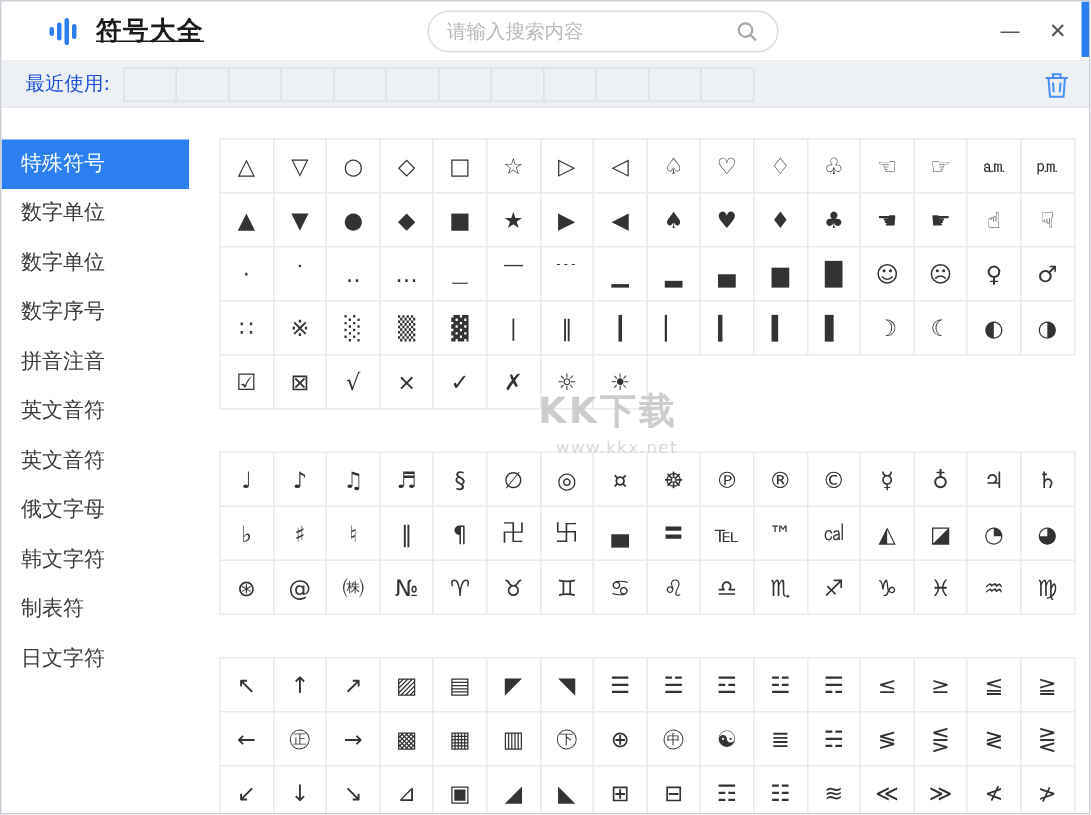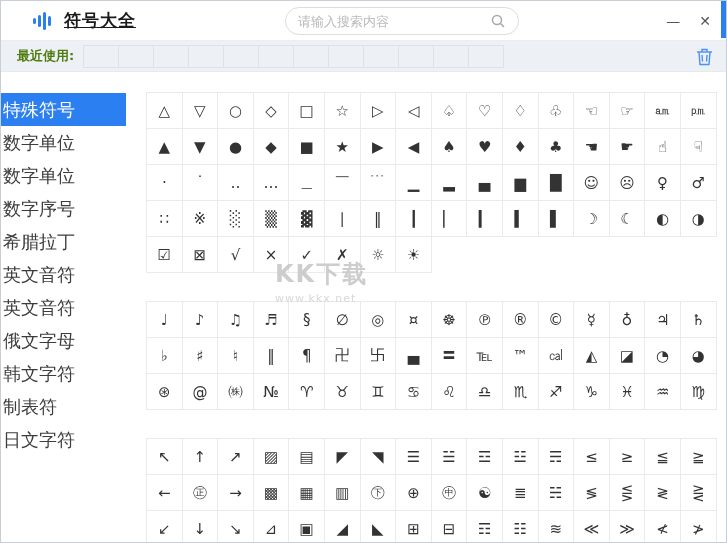--- a/index.html
+++ b/index.html
@@ -18,40 +18,40 @@
     border:1px solid #ddd; border-radius:14px; display:flex; padding:0 12px; background:#fff;
   }
   .search-input { flex:1; border:none; outline:none; font-size:13px; color:#444; background:transparent; font-family:inherit; }
   .search-input::placeholder { color:#b9b9b9; }
   .search-icon { display:flex; align-items:center; }
   .win-controls { position:absolute; right:12px; top:0; height:40px; display:flex; align-items:center; gap:13px; }
   .win-btn { font-size:14px; color:#555; cursor:pointer; line-height:1; padding:2px 3px; }
   .blue-edge { position:absolute; right:0; top:0; width:5px; height:37px; background:#2b7ff0; }
   
   .recent-bar { position:relative; height:31px; background:#edf0f5; display:flex; align-items:center; padding-left:16px; border-bottom:1px solid #e6e9ef; }
-  .recent-label { font-size:13px; color:#4d7c0f; margin-right:9px; white-space:nowrap;font-weight:bold; }
+  .recent-label { font-size:13px; color:#1d4ed8; margin-right:9px; white-space:nowrap; }
   .recent-slots { display:flex; }
   .recent-slot { width:36px; height:23px; border:1px solid #dde1e9; margin-right:-1px; }
   .trash-btn { position:absolute; right:12px; top:6px; width:20px; height:20px; display:flex; align-items:center; justify-content:center; cursor:pointer; }
   
   .body { display:flex; height:472px; }
   .sidebar { width:125px; flex-shrink:0; padding-top:21px; background:#fff; }
-  .side-item { height:33px; line-height:33px; padding-left:2px; font-size:18px; color:#3c3c3c; cursor:pointer; }
+  .side-item { height:33px; line-height:33px; padding-left:13px; font-size:14px; color:#3c3c3c; cursor:pointer; }
   .side-item.active { background:#2b7ff0; color:#fff; }
   .content { flex:1; position:relative; padding:20px 0 0 20px; overflow:hidden; }
   .section { margin-bottom:28px; }
   .sym-row { display:flex; }
   .sym-row + .sym-row { margin-top:-1px; }
   .sym-cell {
     width:36.6px; height:37px; border:1px solid #e8eaed; margin-right:-1px;
     display:flex; align-items:center; justify-content:center;
     font-size:15px; color:#333; background:#fff; cursor:pointer;
   }
   
-  .watermark { position:absolute; left:149px; top:186px; width:150px; text-align:left; pointer-events:none; opacity:.95; }
+  .watermark { position:absolute; left:176px; top:186px; width:150px; text-align:right; pointer-events:none; opacity:.95; }
   .wm1 { font-size:24px; font-weight:bold; color:#cbcbcb; letter-spacing:2px; }
   .wm2 { font-size:11px; color:#d6d6d6; margin-top:2px; letter-spacing:1px; }
 </style>
 </head>
 <body>
 
 <div class="window">
 
   <div class="titlebar">
     <span class="app-icon">
@@ -109,21 +109,21 @@
       </svg>
     </span>
   </div>
 
   <div class="body">
     <div class="sidebar">
         <div class="side-item active">特殊符号</div>
         <div class="side-item">数字单位</div>
         <div class="side-item">数字单位</div>
         <div class="side-item">数字序号</div>
-        <div class="side-item">希腊拉丁</div>
+        <div class="side-item">拼音注音</div>
         <div class="side-item">英文音符</div>
         <div class="side-item">英文音符</div>
         <div class="side-item">俄文字母</div>
         <div class="side-item">韩文字符</div>
         <div class="side-item">制表符</div>
         <div class="side-item">日文字符</div>
       </div>
     <div class="content">
       <div>
           <div class="section">

